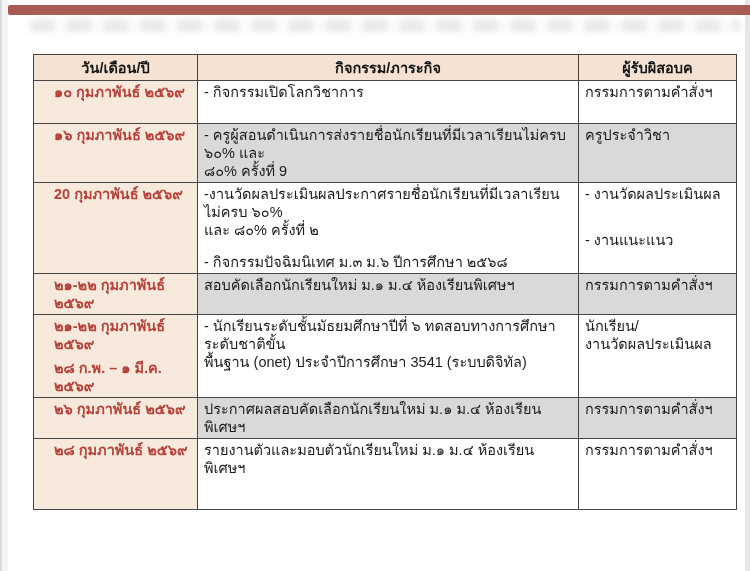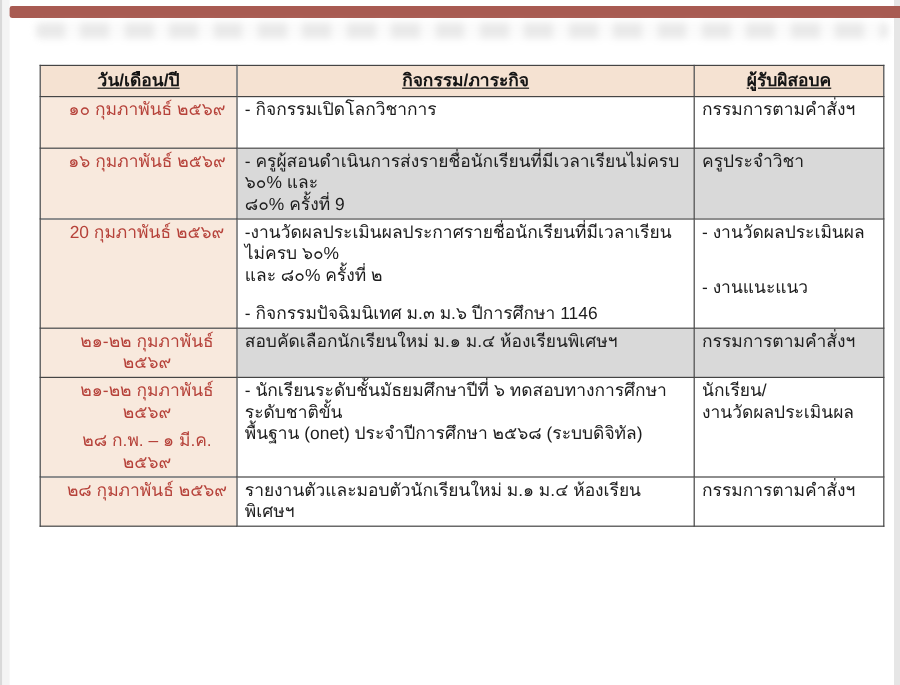--- a/index.html
+++ b/index.html
@@ -33,26 +33,26 @@
     position:absolute;left:33px;top:54px;width:703px;
     border-collapse:collapse;table-layout:fixed;
     font-size:14.5px;line-height:18px;
   }
   th,td{
     border:1px solid var(--border_color);
     vertical-align:top;padding:2px 6px;overflow:hidden;
   }
   th{
     background:var(--header_bg);font-weight:bold;text-align:center;
-    vertical-align:middle;padding:1px 2px;color:#151515;text-decoration:underline;
+    vertical-align:middle;padding:1px 2px;color:#151515;
   }
   thead tr{height:26px;}
   td.c1{
-    background:var(--date_col_bg);text-align:center;
-    color:var(--date_text);font-weight:normal;padding-left:20px;
+    background:var(--date_col_bg);text-align:left;
+    color:var(--date_text);font-weight:bold;padding-left:20px;
   }
   td.c2,td.c3{background:#ffffff;}
   tr.shaded td.c2,tr.shaded td.c3{background:var(--shaded_row_bg);}
   .para{min-height:18px;}
   .para.gap{min-height:14px;height:14px;}
   td.c1 .para + .para{margin-top:6px;}
   tbody tr:nth-child(1){height:43px;}
   tbody tr:nth-child(2){height:45px;}
   tbody tr:nth-child(3){height:45px;}
   tbody tr:nth-child(4){height:40px;}
@@ -109,21 +109,21 @@
         </td>
       </tr>
       <tr>
         <td class="c1">
           <div class="para">20 กุมภาพันธ์ ๒๕๖๙</div>
         </td>
         <td class="c2">
           <div class="para">-งานวัดผลประเมินผลประกาศรายชื่อนักเรียนที่มีเวลาเรียนไม่ครบ ๖๐%</div>
           <div class="para">และ ๘๐% ครั้งที่ ๒</div>
           <div class="para gap"></div>
-          <div class="para">- กิจกรรมปัจฉิมนิเทศ ม.๓ ม.๖ ปีการศึกษา 1146</div>
+          <div class="para">- กิจกรรมปัจฉิมนิเทศ ม.๓ ม.๖ ปีการศึกษา ๒๕๖๘</div>
         </td>
         <td class="c3">
           <div class="para">- งานวัดผลประเมินผล</div>
           <div class="para gap"></div>
           <div class="para gap"></div>
           <div class="para">- งานแนะแนว</div>
         </td>
       </tr>
       <tr class="shaded">
         <td class="c1">
@@ -136,25 +136,36 @@
           <div class="para">กรรมการตามคำสั่งฯ</div>
         </td>
       </tr>
       <tr>
         <td class="c1">
           <div class="para">๒๑-๒๒ กุมภาพันธ์ ๒๕๖๙</div>
           <div class="para">๒๘ ก.พ. – ๑ มี.ค. ๒๕๖๙</div>
         </td>
         <td class="c2">
           <div class="para">- นักเรียนระดับชั้นมัธยมศึกษาปีที่ ๖ ทดสอบทางการศึกษาระดับชาติขั้น</div>
-          <div class="para">พื้นฐาน (onet) ประจำปีการศึกษา ๒๕๖๘ (ระบบดิจิทัล)</div>
+          <div class="para">พื้นฐาน (onet) ประจำปีการศึกษา 3541 (ระบบดิจิทัล)</div>
         </td>
         <td class="c3">
           <div class="para">นักเรียน/</div>
           <div class="para">งานวัดผลประเมินผล</div>
+        </td>
+      </tr>
+      <tr class="shaded">
+        <td class="c1">
+          <div class="para">๒๖ กุมภาพันธ์ ๒๕๖๙</div>
+        </td>
+        <td class="c2">
+          <div class="para">ประกาศผลสอบคัดเลือกนักเรียนใหม่ ม.๑ ม.๔ ห้องเรียนพิเศษฯ</div>
+        </td>
+        <td class="c3">
+          <div class="para">กรรมการตามคำสั่งฯ</div>
         </td>
       </tr>
       <tr>
         <td class="c1">
           <div class="para">๒๘ กุมภาพันธ์ ๒๕๖๙</div>
         </td>
         <td class="c2">
           <div class="para">รายงานตัวและมอบตัวนักเรียนใหม่ ม.๑ ม.๔ ห้องเรียนพิเศษฯ</div>
         </td>
         <td class="c3">

